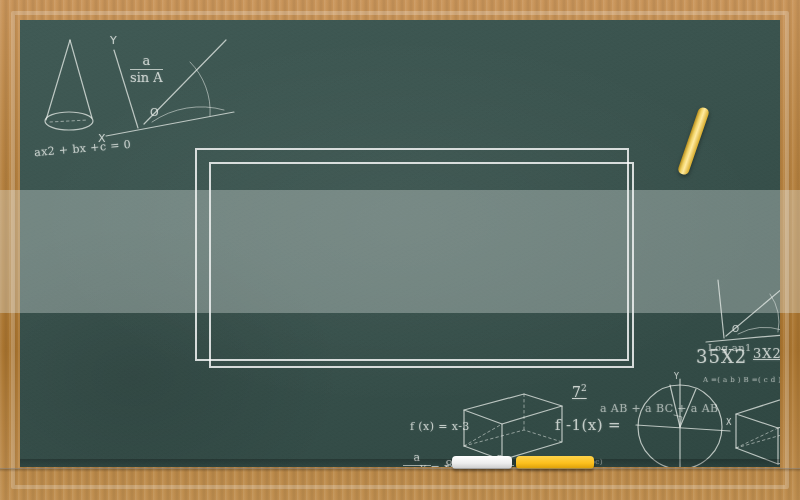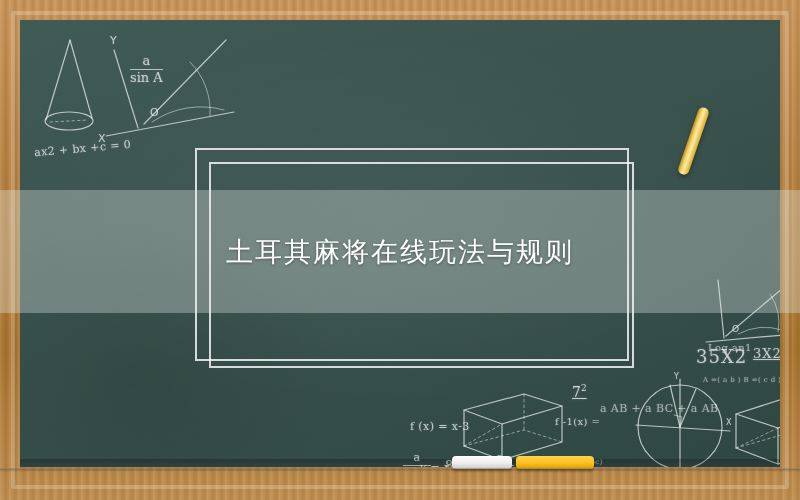--- a/index.html
+++ b/index.html
@@ -219,34 +219,33 @@
       <svg width="108" height="80" viewBox="0 0 108 80">
         <path class="cstroke" d="M4 24 L60 6 L102 18 L46 38 Z"></path>
         <path class="cstroke" d="M4 24 L4 58 L46 74 L46 38"></path>
         <path class="cstroke" d="M102 18 L102 54 L46 74"></path>
         <path class="cstroke cdash cthin" d="M4 58 L60 42 L102 54"></path>
         <path class="cstroke cdash cthin" d="M60 6 L60 42"></path>
         <path class="cstroke cdash cthin" d="M4 58 L46 38"></path>
       </svg>
     </div>
 
-    <div class="chalk frm" style="left:535px;top:396px;font-size:10px;">f -1(x) =</div>
+    <div class="chalk frm" style="left:535px;top:396px;font-size:15px;">f -1(x) =</div>
 
     <div class="chalk frm" style="left:548px;top:438px;font-size:7px;opacity:.8;">alog (bc)</div>
 
 
     <div class="deco-rect" id="deco-rect-outer"></div>
     <div class="deco-rect" id="deco-rect-inner"></div>
 
     <div id="chalk-stick-yellow"></div>
   </div>
 
   <div id="title-band"></div>
 
-  <div id="page-title">土耳其麻将在线玩法与规则</div>
 
   <div id="frame-bevel"></div>
 
   <div id="chalk-tray"></div>
   <div class="tray-chalk" id="chalk-white"></div>
   <div class="tray-chalk" id="chalk-yellow-tray"></div>
 
   <div id="ledge"></div>
   <div id="ledge-shadow"></div>
 

